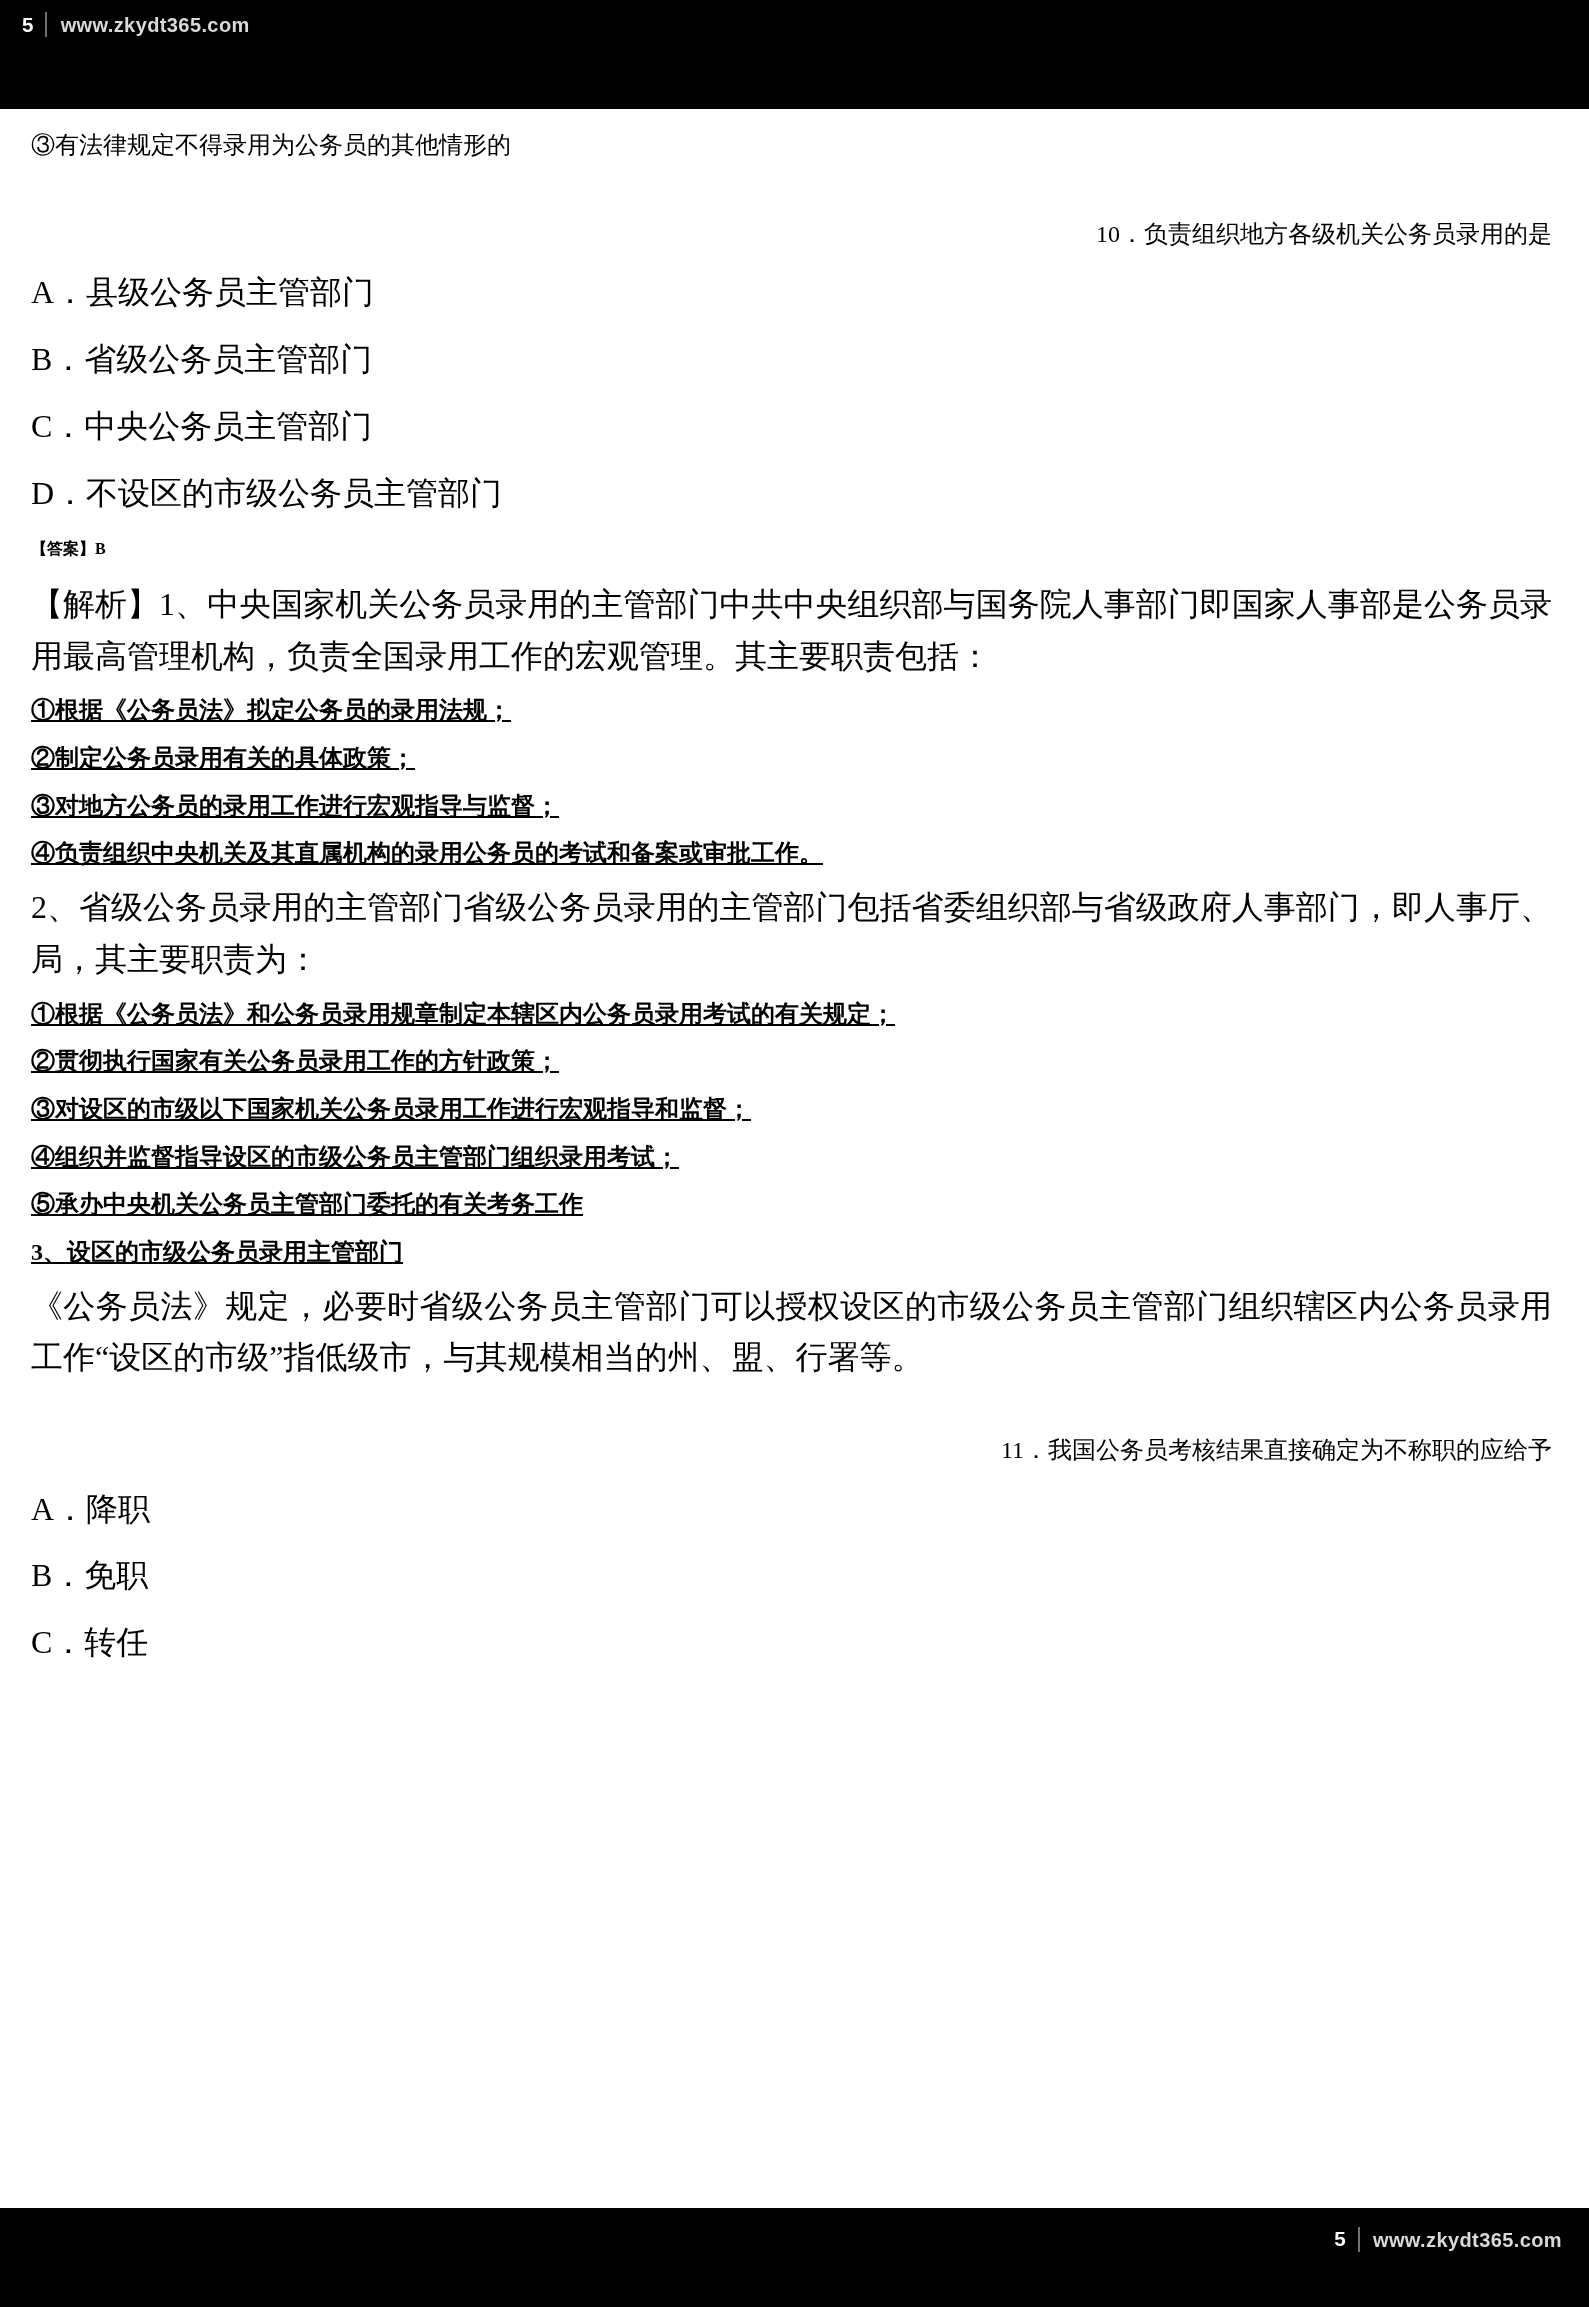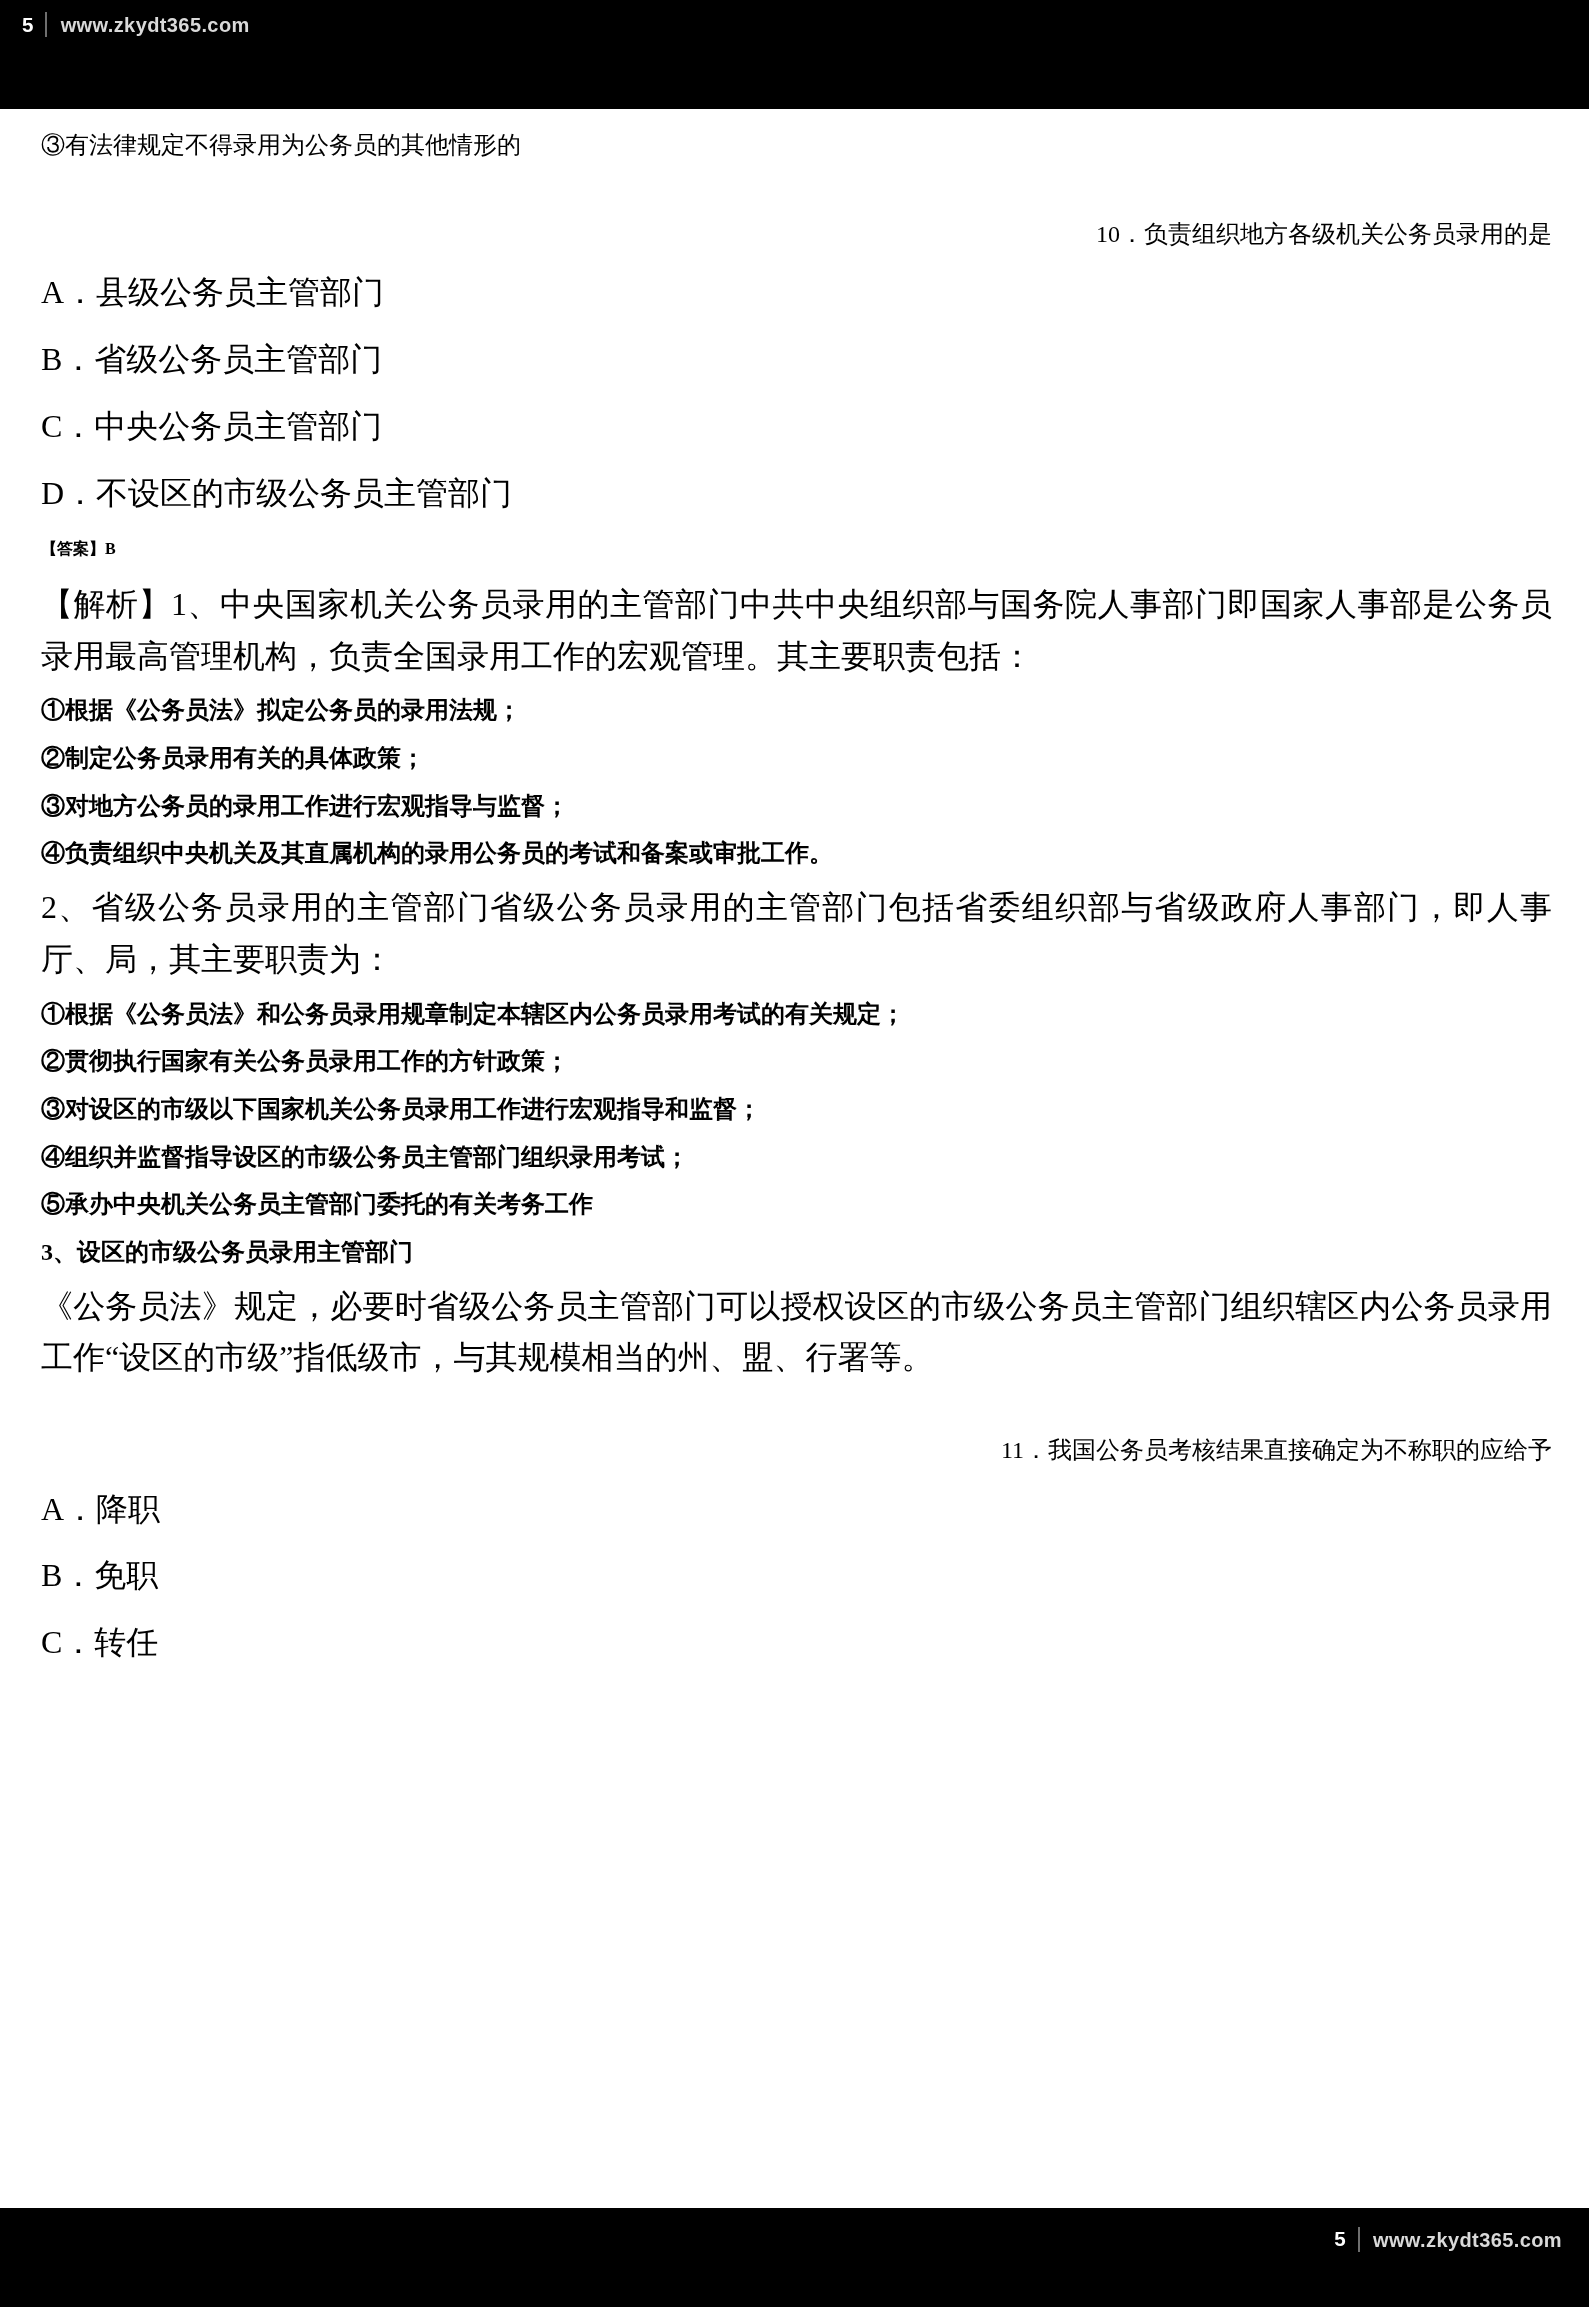--- a/index.html
+++ b/index.html
@@ -101,21 +101,21 @@
     line-height: 1;
   }
 
   
   .content {
     position: absolute;
     top: 109px;
     left: 0;
     width: 1590px;
     height: 2099px;
-    padding: 19px 38px 0 41px;
+    padding: 19px 38px 0 31px;
     box-sizing: border-box;
   }
 
   .line {
     font-size: 24px;
     line-height: 1.42;
     margin: 0 0 14.7px 0;
     white-space: pre-wrap;
   }
   .gap-lg { height: 41px; }
@@ -144,20 +144,21 @@
     line-height: 1.62;
     margin: 0 0 8.8px 0;
     text-align: justify;
   }
   .explain-item {
     font-size: 24px;
     font-weight: bold;
     line-height: 1.62;
     margin: 0 0 8.8px 0;
     text-align: justify;
+    text-decoration: underline;
   }
 </style>
 </head>
 <body>
 
 <div class="page">
 
   <div class="header-bar">
     <div class="header-inner">
       <span class="header-pagenum">5</span>

